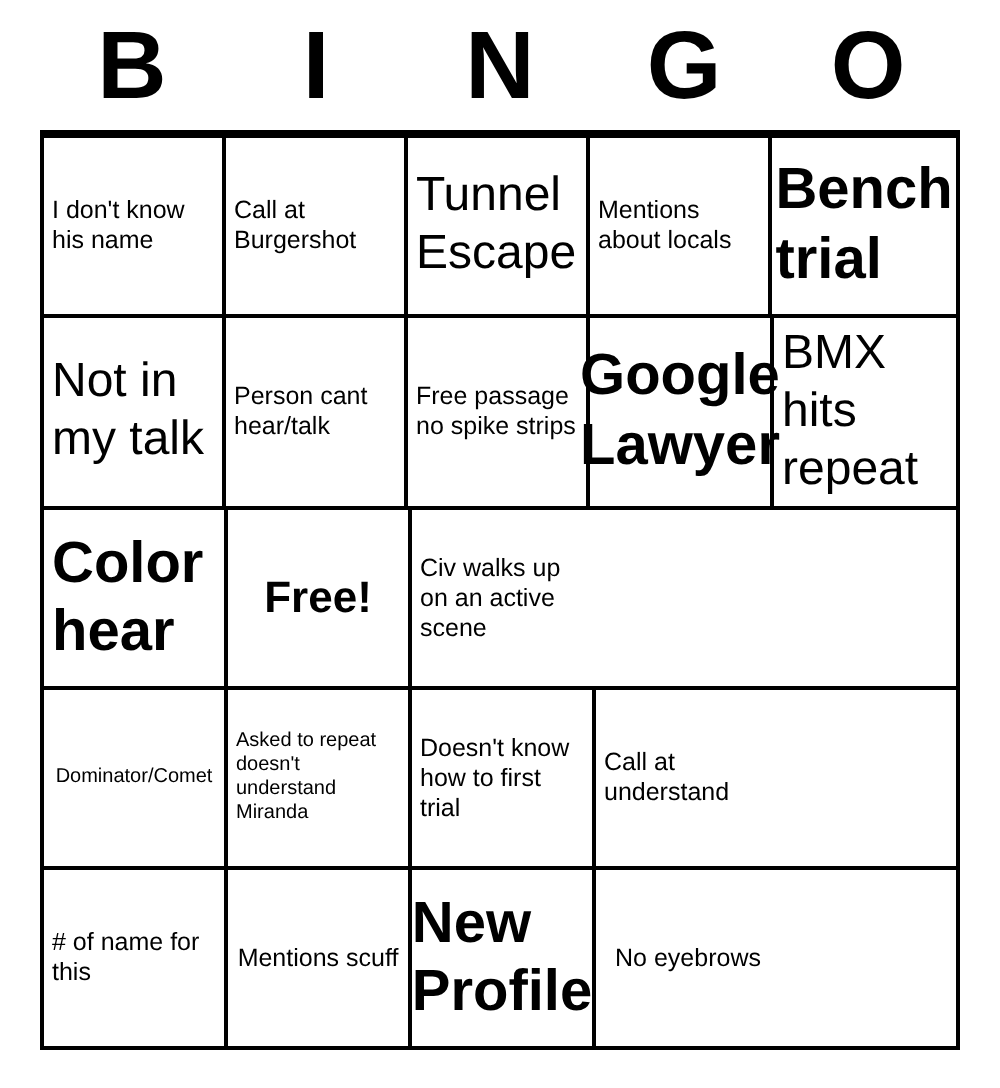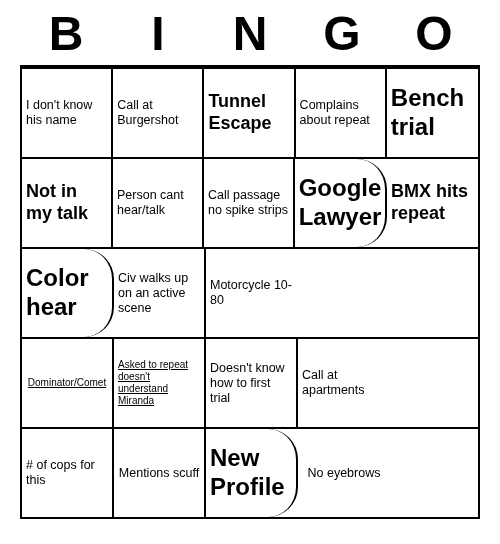--- a/index.html
+++ b/index.html
@@ -49,69 +49,67 @@
       position: relative;
     }
     .bingo-cell:last-child {
       border-right: none;
     }
     .bingo-cell.free {
       font-size: 22px;
       font-weight: bold;
     }
     .bingo-cell.large-text {
-      font-size: 18px;
-      font-weight: bold;
+      font-size: 24px;
+      font-weight: normal;
     }
     .bingo-cell.xl-text {
-      font-size: 24px;
+      font-size: 29px;
       font-weight: bold;
-      border-radius: 30px;
     }
     .bingo-cell.small-text {
       font-size: 10px;
-      text-decoration: underline;
     }
   </style>
 </head>
 <body>
 
 <div class="bingo-title">
   <span>B</span>
   <span>I</span>
   <span>N</span>
   <span>G</span>
   <span>O</span>
 </div>
 
 <div class="bingo-grid">
 <div class="bingo-row">
       <div class="bingo-cell">I don't know his name</div>
       <div class="bingo-cell">Call at Burgershot</div>
       <div class="bingo-cell large-text">Tunnel Escape</div>
-      <div class="bingo-cell">Complains about repeat</div>
+      <div class="bingo-cell">Mentions about locals</div>
       <div class="bingo-cell xl-text">Bench trial</div>
     </div>
     <div class="bingo-row">
       <div class="bingo-cell large-text">Not in my talk</div>
       <div class="bingo-cell">Person cant hear/talk</div>
-      <div class="bingo-cell">Call passage no spike strips</div>
+      <div class="bingo-cell">Free passage no spike strips</div>
       <div class="bingo-cell xl-text">Google Lawyer</div>
       <div class="bingo-cell large-text">BMX hits repeat</div>
     </div>
     <div class="bingo-row">
       <div class="bingo-cell xl-text">Color hear</div>
+      <div class="bingo-cell free">Free!</div>
       <div class="bingo-cell">Civ walks up on an active scene</div>
-      <div class="bingo-cell">Motorcycle 10-80</div>
     </div>
     <div class="bingo-row">
       <div class="bingo-cell small-text">Dominator/Comet</div>
       <div class="bingo-cell small-text">Asked to repeat doesn't understand Miranda</div>
       <div class="bingo-cell">Doesn't know how to first trial</div>
-      <div class="bingo-cell">Call at apartments</div>
+      <div class="bingo-cell">Call at understand</div>
     </div>
     <div class="bingo-row">
-      <div class="bingo-cell"># of cops for this</div>
+      <div class="bingo-cell"># of name for this</div>
       <div class="bingo-cell">Mentions scuff</div>
       <div class="bingo-cell xl-text">New Profile</div>
       <div class="bingo-cell">No eyebrows</div>
     </div>
   </div>
 
 </body></html>

